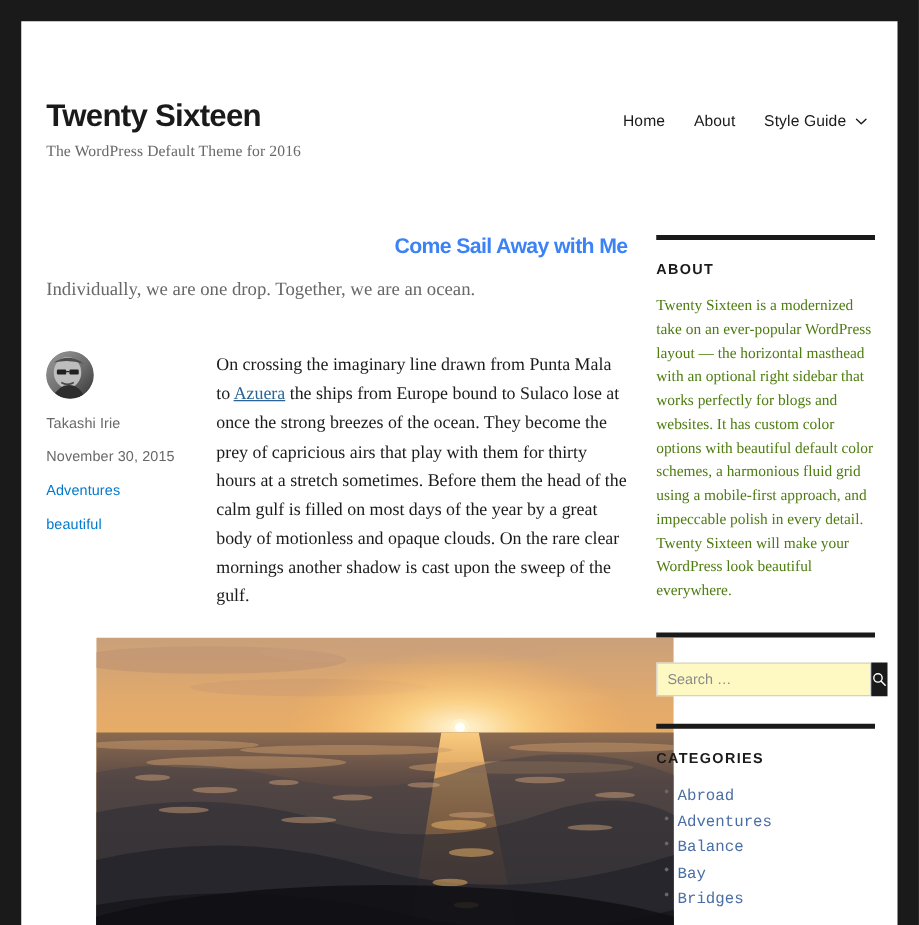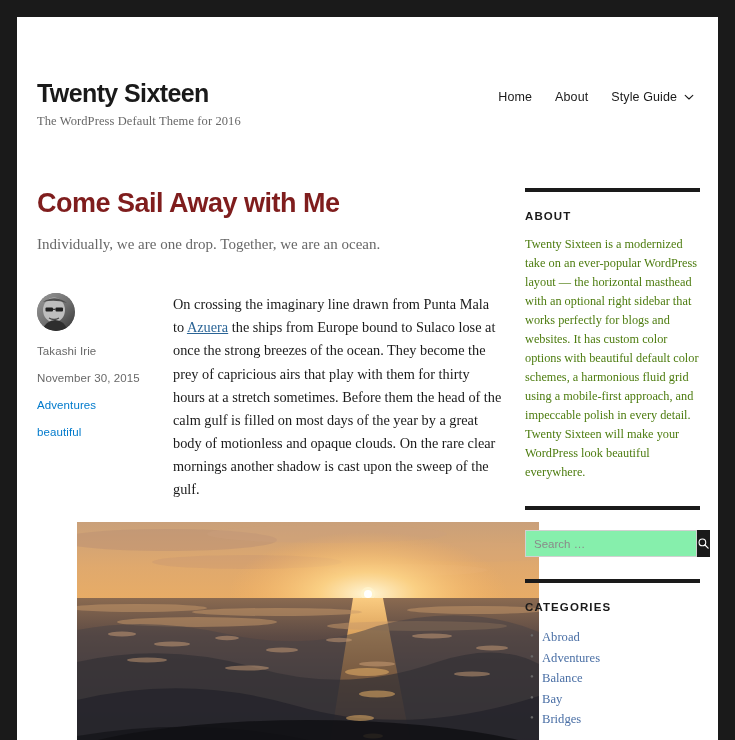--- a/index.html
+++ b/index.html
@@ -88,26 +88,27 @@
   }
   .secondary {
     width: 175px;
     flex: 0 0 175px;
     margin-left: 23px;
     padding-top: 1px;
   }
 
   
   .entry-title {
-    font-size: 27px;
+    font-size: 17px;
     font-weight: 700;
     letter-spacing: -0.5px;
-    color: #7f1d1d;
+    color: #3b82f6;
     line-height: 1.2;
     margin: 0;
+    text-align: right;
   }
   .entry-subtitle {
     font-family: "Liberation Serif", serif;
     font-size: 15px;
     color: #686868;
     margin-top: 15px;
     line-height: 1.4;
   }
 
   
@@ -189,21 +190,21 @@
   }
 
   .search-form {
     display: flex;
     margin-top: 20px;
     height: 27px;
   }
   .search-field {
     flex: 1;
     border: 1px solid #d1d1d1;
-    background: #86efac;
+    background: #fef9c3;
     font-family: "Liberation Sans", sans-serif;
     font-size: 11.5px;
     color: #686868;
     padding: 0 8px;
     outline: none;
     height: 27px;
   }
   .search-field::placeholder { color: #8a8a8a; }
   .search-submit {
     width: 27px; height: 27px;
@@ -216,21 +217,21 @@
     padding: 0;
   }
   .search-submit svg { display: block; }
 
   .cat-list {
     list-style: none;
     margin: 14px 0 0 0;
     padding: 0 0 0 17px;
   }
   .cat-list li {
-    font-family: Liberation Serif, serif;
+    font-family: Liberation Mono, monospace;
     font-size: 12.6px;
     line-height: 1.62;
     color: #007acc;
     position: relative;
   }
   .cat-list li::before {
     content: "•";
     position: absolute;
     left: -12px;
     color: #686868;

